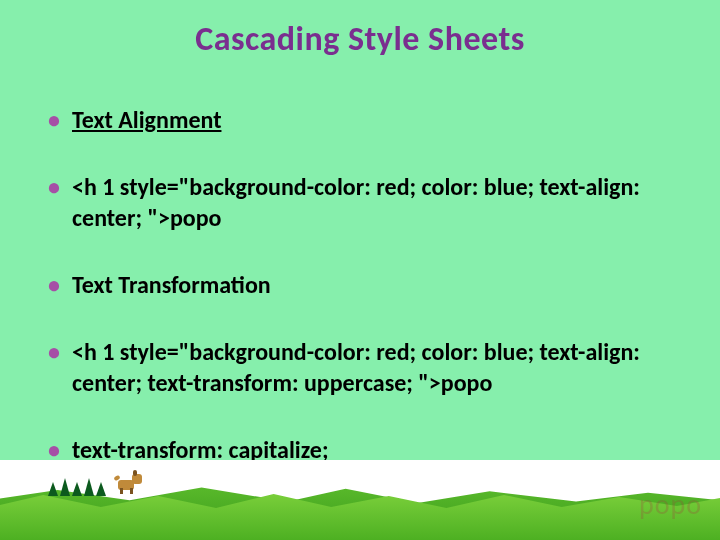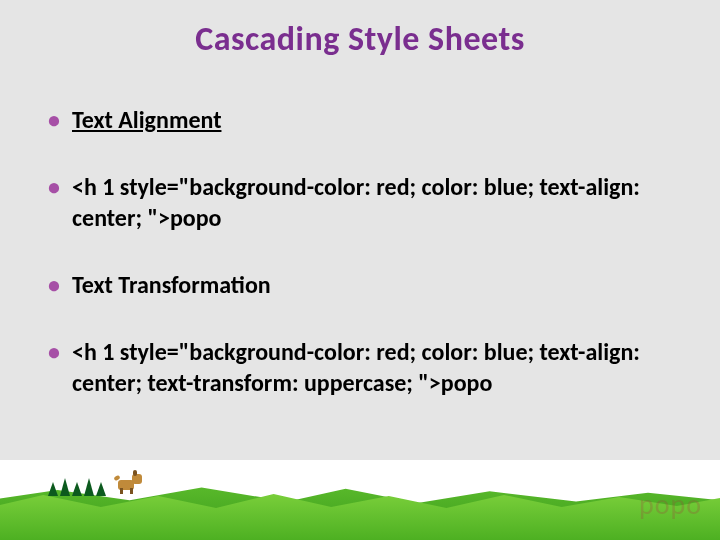--- a/index.html
+++ b/index.html
@@ -1,19 +1,19 @@
 <!DOCTYPE html>
 <html><head>
 <meta charset="utf-8">
 <style>
   * { margin:0; padding:0; box-sizing:border-box; }
   html,body { width:720px; height:540px; overflow:hidden; font-family:"Segoe UI",Calibri,Arial,sans-serif; }
   .slide {
     position:relative; width:720px; height:540px;
-    background:#e5e5e5;
+    background:#86efac;
   }
   .title {
     text-align:center;
     font-size:34px;
     font-weight:700;
     color:#7a2e8f;
     letter-spacing:0.5px;
     padding-top:18px;
     padding-bottom:6px;
   }
@@ -85,20 +85,21 @@
 <div class="slide">
 
   <div class="title">Cascading Style Sheets</div>
 
   <div class="content">
     <ul>
       <li><span class="underlined">Text Alignment</span></li>
       <li><span>&lt;h 1 style="background-color: red; color: blue; text-align: center; "&gt;popo</span></li>
       <li><span>Text Transformation</span></li>
       <li><span>&lt;h 1 style="background-color: red; color: blue; text-align: center; text-transform: uppercase; "&gt;popo</span></li>
+      <li><span>text-transform: capitalize;</span></li>
     </ul>
   </div>
 
   <div class="ground">
     <div class="grass-back"></div>
     <div class="grass-front"></div>
     <div class="trees">
       <div class="tree small"></div>
       <div class="tree"></div>
       <div class="tree small"></div>

